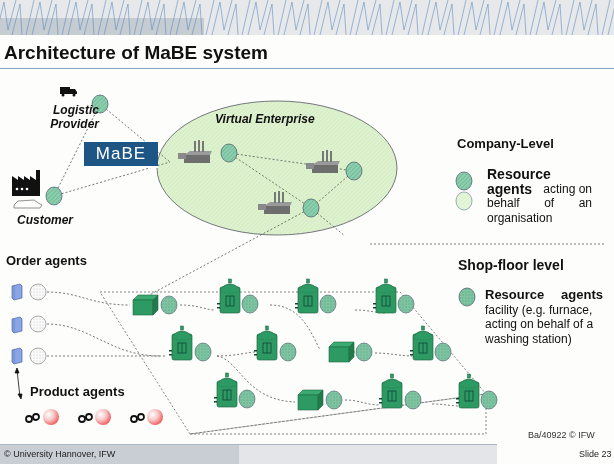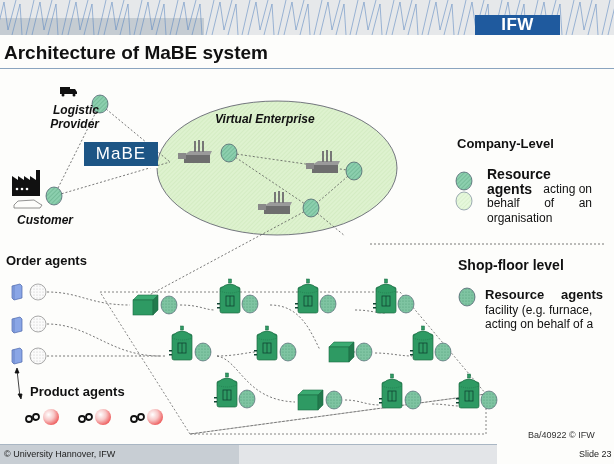--- a/index.html
+++ b/index.html
@@ -42,21 +42,20 @@
         <path d="M350,35 L358,0 M356,35 L364,2 L368,30 L376,0 M372,35 L380,4 L382,35"></path>
         <path d="M386,35 L394,0 M392,35 L400,2 L404,30 L412,0 M408,35 L416,4 L418,35"></path>
         <path d="M422,35 L430,0 M428,35 L436,2 L440,30 L448,0 M444,35 L452,4 L454,35"></path>
         <path d="M458,35 L466,0 M464,35 L472,2 L476,30 L484,0 M480,35 L488,4 L490,35"></path>
         <path d="M494,35 L502,0 M500,35 L508,2 L512,30 L520,0 M516,35 L524,4 L526,35"></path>
         <path d="M530,35 L538,0 M536,35 L544,2 L548,30 L556,0 M552,35 L560,4 L562,35"></path>
         <path d="M566,35 L574,0 M572,35 L580,2 L584,30 L592,0 M588,35 L596,4 L598,35"></path>
         <path d="M602,35 L610,0 M608,35 L616,2 L620,30 L628,0 M624,35 L632,4 L634,35"></path>
       </g>
   </svg>
-  <div class="ifw-logo">IFW</div>
 </div>
 <div class="title">Architecture of MaBE system</div>
 <div class="title-rule"></div>
 
 <svg id="diagram" width="614" height="464">
   <defs>
     <pattern id="hatch" width="3" height="3" patternUnits="userSpaceOnUse" patternTransform="rotate(45)">
       <rect width="3" height="3" fill="#8ccfae"></rect>
       <line x1="0" y1="0" x2="0" y2="3" stroke="#5fa985" stroke-width="1"></line>
     </pattern>
@@ -253,20 +252,21 @@
 </div>
 
 <div class="lbl b14" style="left:458px;top:257px;">Shop-floor level</div>
 <div class="desc" style="left:485px;top:288px;width:118px;">
   <div class="b13" style="display:flex;justify-content:space-between;">
       <span>Resource</span>
       <span>agents</span>
     </div>
   <div>facility (e.g. furnace,</div>
   <div>acting on behalf of a</div>
+  <div>washing station)</div>
 </div>
 
 <div class="lbl b13" style="left:6px;top:253px;">Order agents</div>
 <div class="lbl b13" style="left:30px;top:384px;">Product agents</div>
 
 <div class="copyright">Ba/40922 © IFW</div>
 
 <div class="footer">
   <div class="footer-left"></div>
   <div class="ft" style="left:4px;">© University Hannover, IFW</div>

